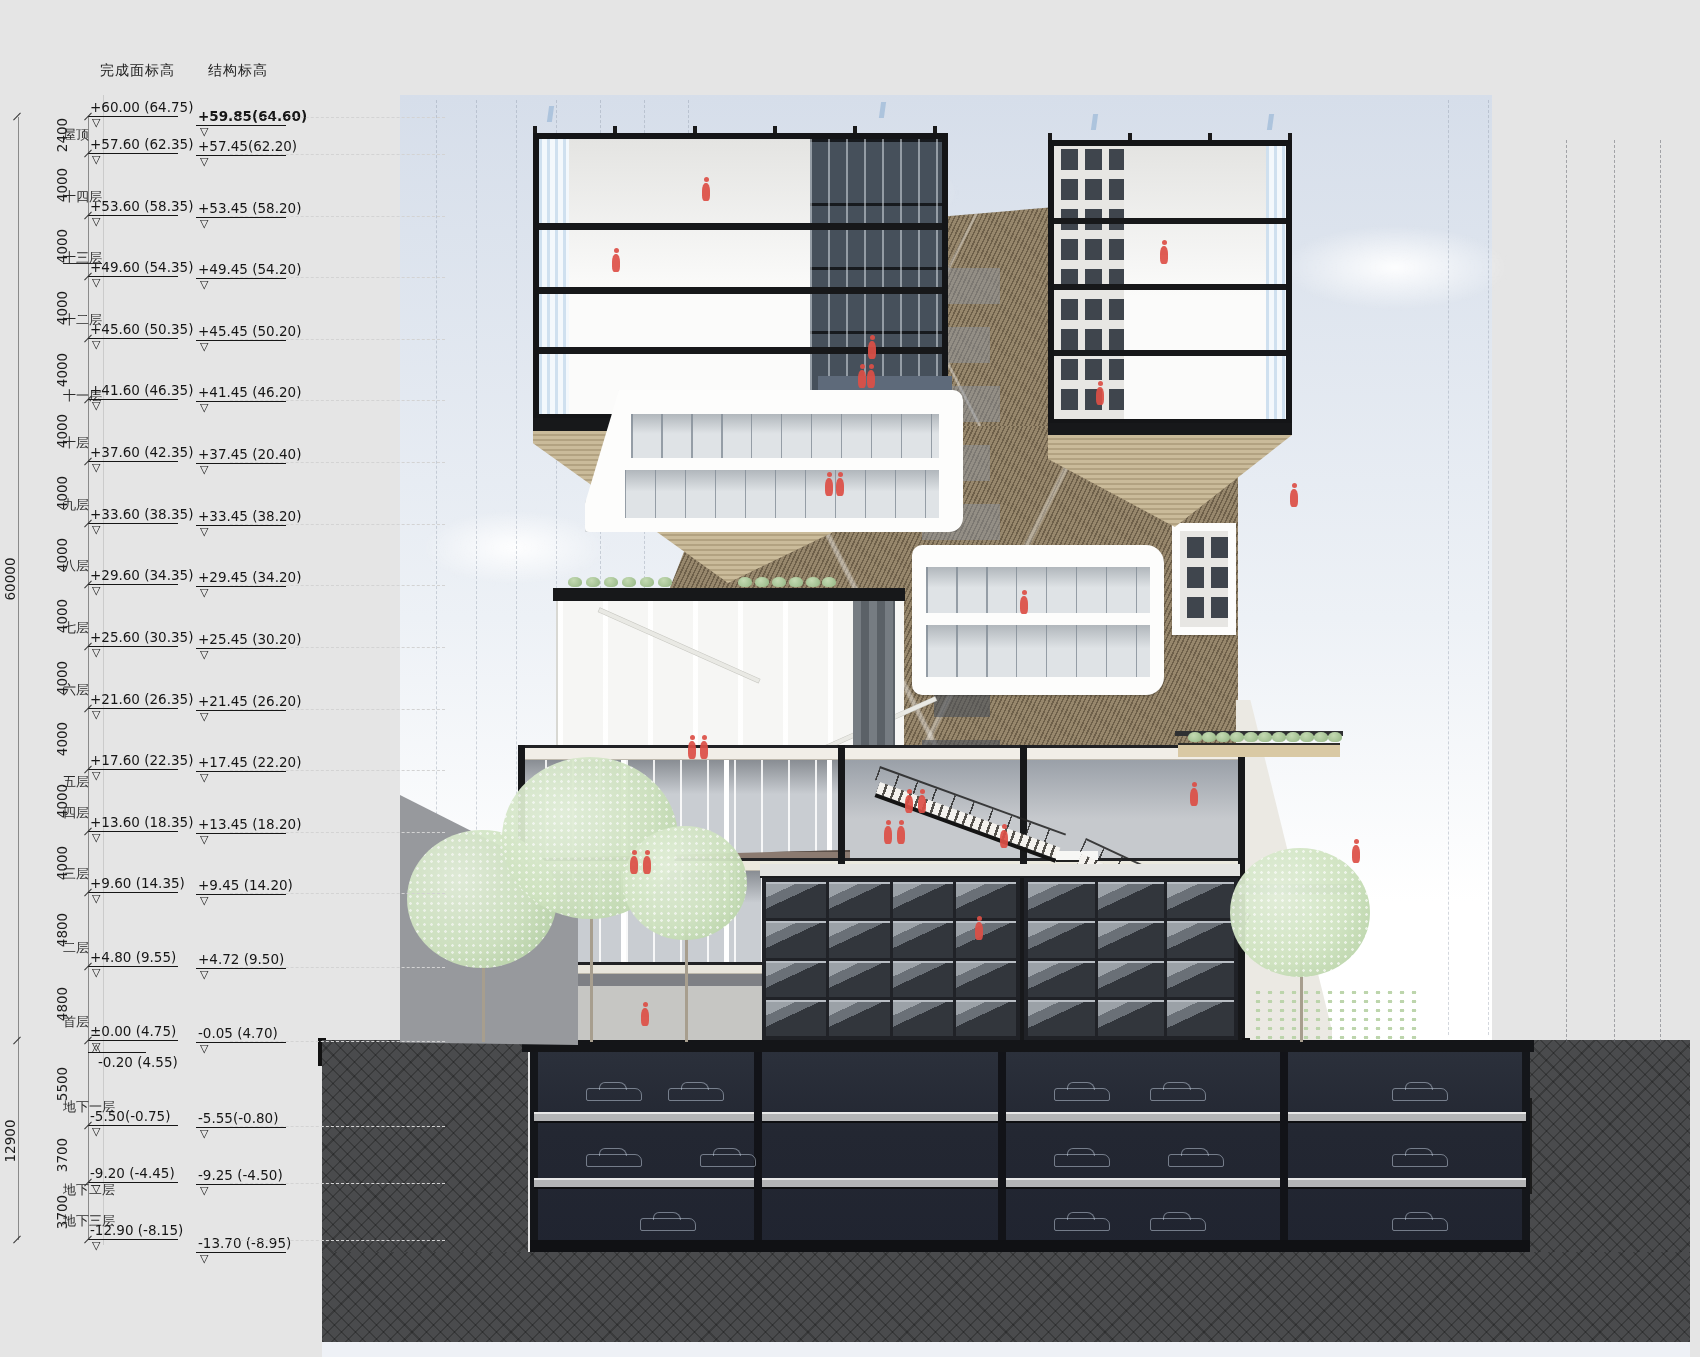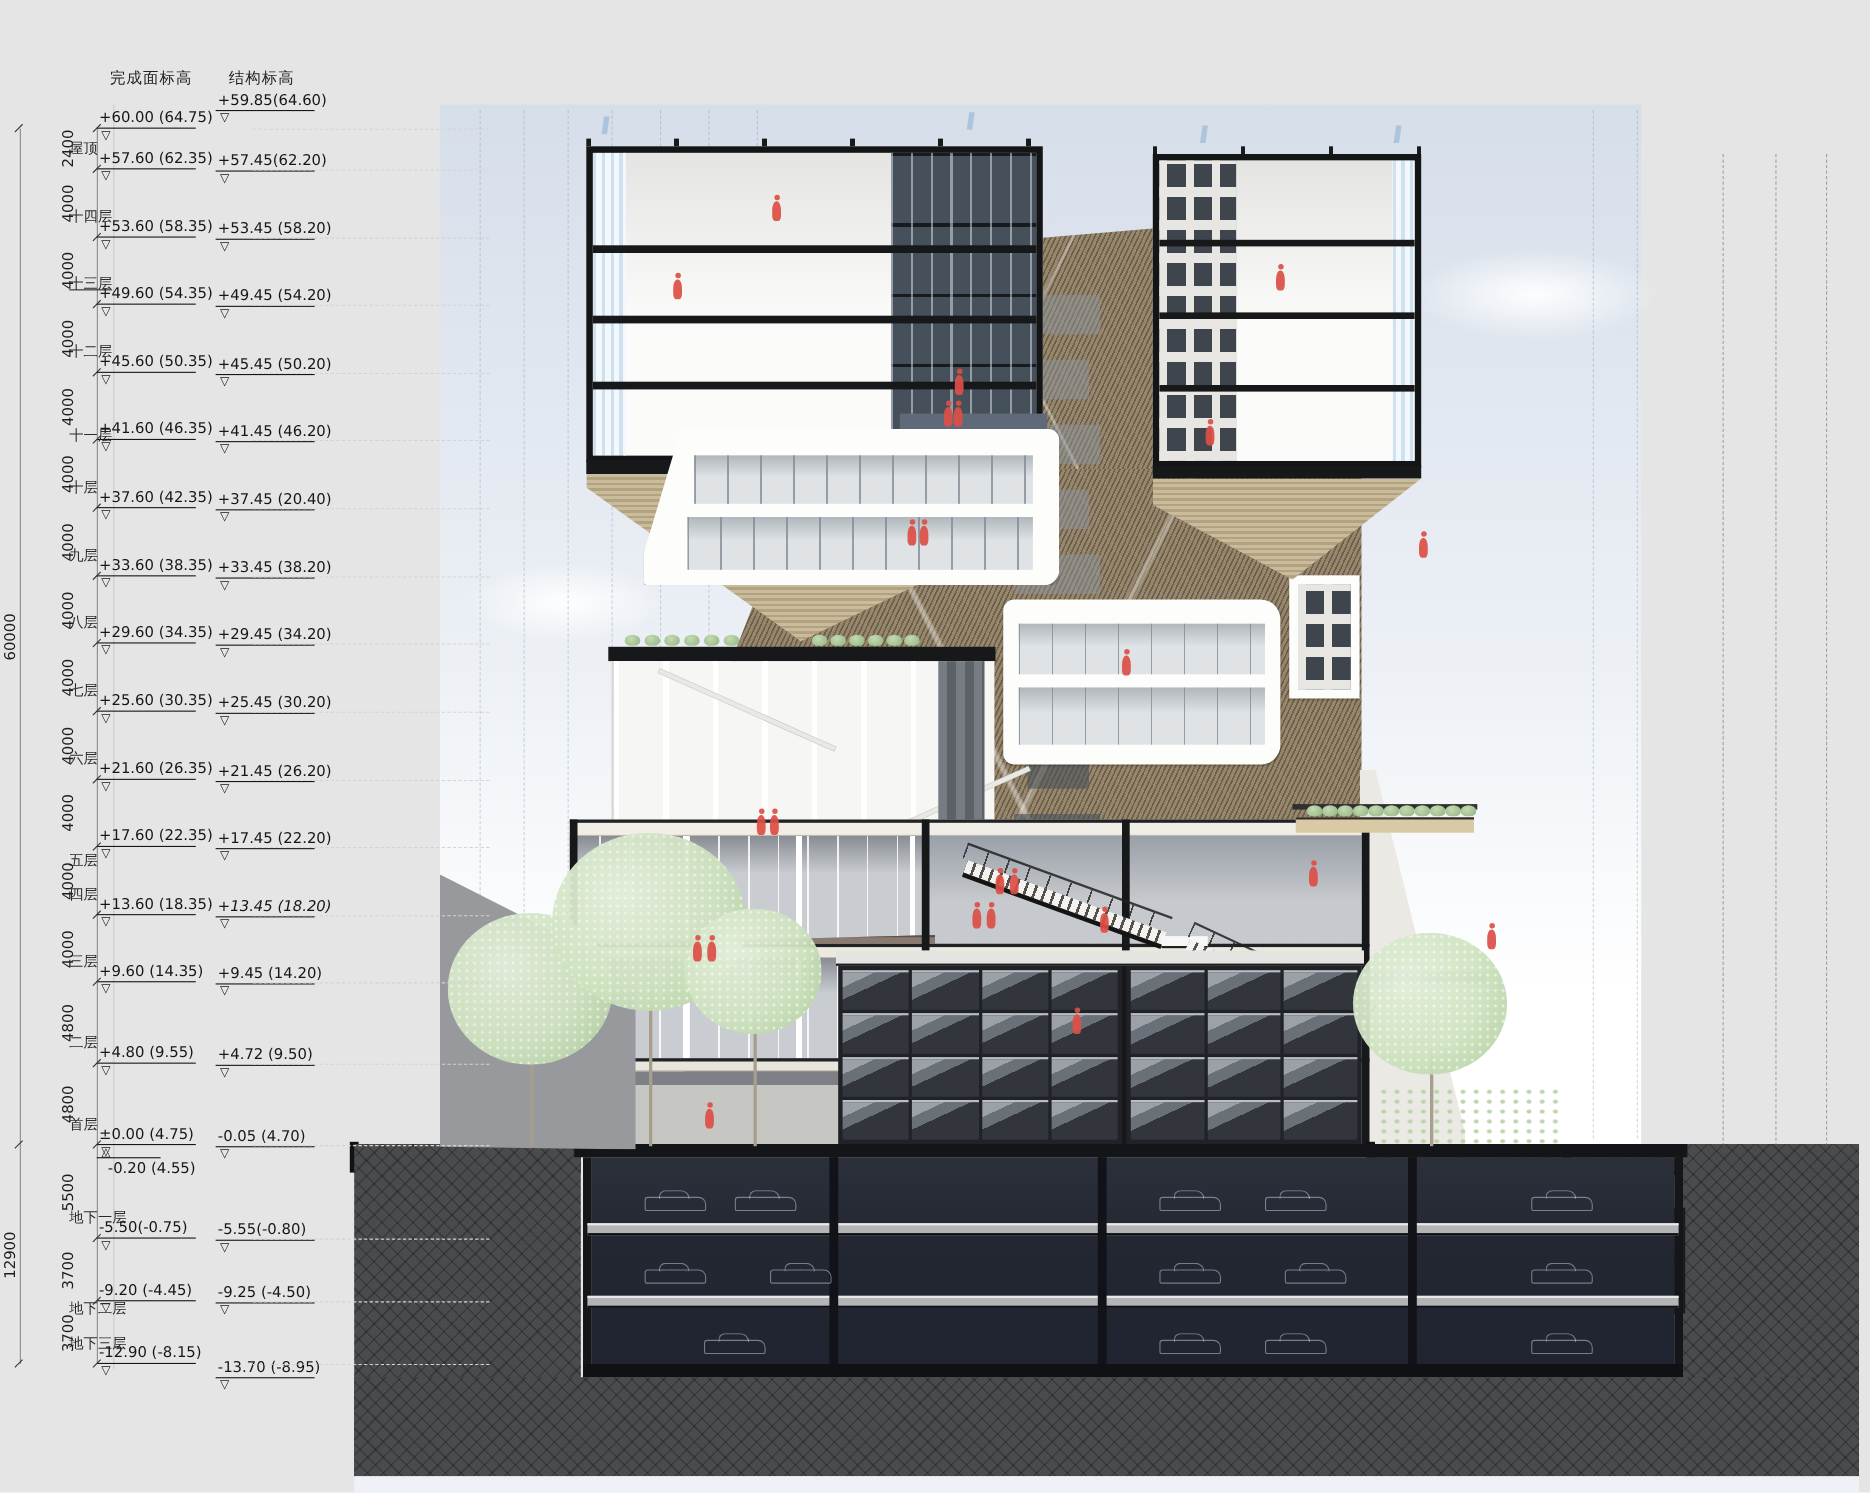--- a/index.html
+++ b/index.html
@@ -362,21 +362,21 @@
       <div class="tick" style="left: 12px; top: 116px;"></div>
       <div class="tick" style="left: 12px; top: 1040.3px;"></div>
       <div class="tick" style="left: 12px; top: 1239.02px;"></div>
       <div class="dimlabel" style="left: 10px; top: 579.15px;">60000</div>
       <div class="dimlabel" style="left: 10px; top: 1140.66px;">12900</div>
       <div class="mark" style="left: 88px; top: 99px;">
         <div class="mtxt">+60.00 (64.75)</div>
         <div class="mln"></div>
         <div class="mtri">▽</div>
       </div>
-      <div class="mark" style="left: 196px; top: 83px;">
+      <div class="mark" style="left: 196px; top: 108px; font-weight: bold;">
         <div class="mtxt">+59.85(64.60)</div>
         <div class="mln"></div>
         <div class="mtri">▽</div>
       </div>
       <div class="tick" style="left: 83px; top: 116px;"></div>
       <div class="guide" style="left: 230px; top: 117px; width: 215px;"></div>
       <div class="dimlabel" style="left: 62px; top: 135.486px;">2400</div>
       <div class="lname" style="left: 63px; top: 125.972px;">屋顶</div>
       <div class="mark" style="left: 88px; top: 135.972px;">
         <div class="mtxt">+57.60 (62.35)</div>
@@ -530,21 +530,21 @@
       </div>
       <div class="tick" style="left: 83px; top: 769.172px;"></div>
       <div class="guide" style="left: 230px; top: 770.172px; width: 215px;"></div>
       <div class="dimlabel" style="left: 62px; top: 800.982px;">4000</div>
       <div class="lname" style="left: 63px; top: 803.792px;">四层</div>
       <div class="mark" style="left: 88px; top: 813.792px;">
         <div class="mtxt">+13.60 (18.35)</div>
         <div class="mln"></div>
         <div class="mtri">▽</div>
       </div>
-      <div class="mark" style="left: 196px; top: 815.792px; font-style: italic;">
+      <div class="mark" style="left: 196px; top: 815.792px;">
         <div class="mtxt">+13.45 (18.20)</div>
         <div class="mln"></div>
         <div class="mtri">▽</div>
       </div>
       <div class="tick" style="left: 83px; top: 830.792px;"></div>
       <div class="guide" style="left: 230px; top: 831.792px; width: 215px;"></div>
       <div class="dimlabel" style="left: 62px; top: 862.602px;">4000</div>
       <div class="lname" style="left: 63px; top: 865.412px;">三层</div>
       <div class="mark" style="left: 88px; top: 875.412px;">
         <div class="mtxt">+9.60 (14.35)</div>

